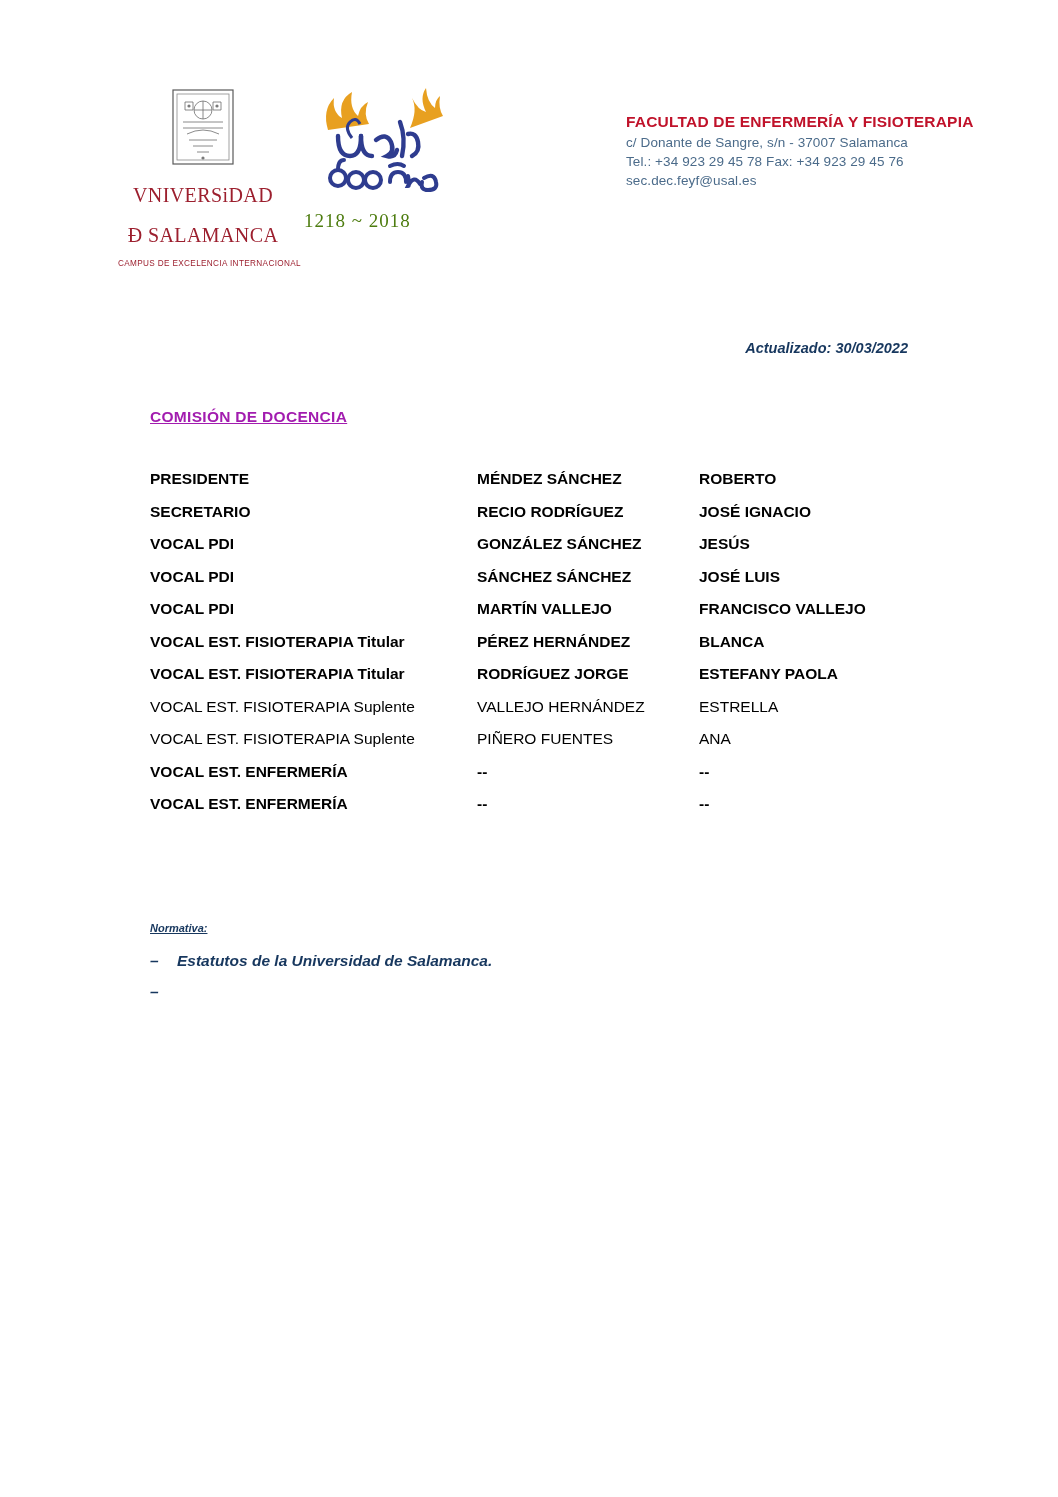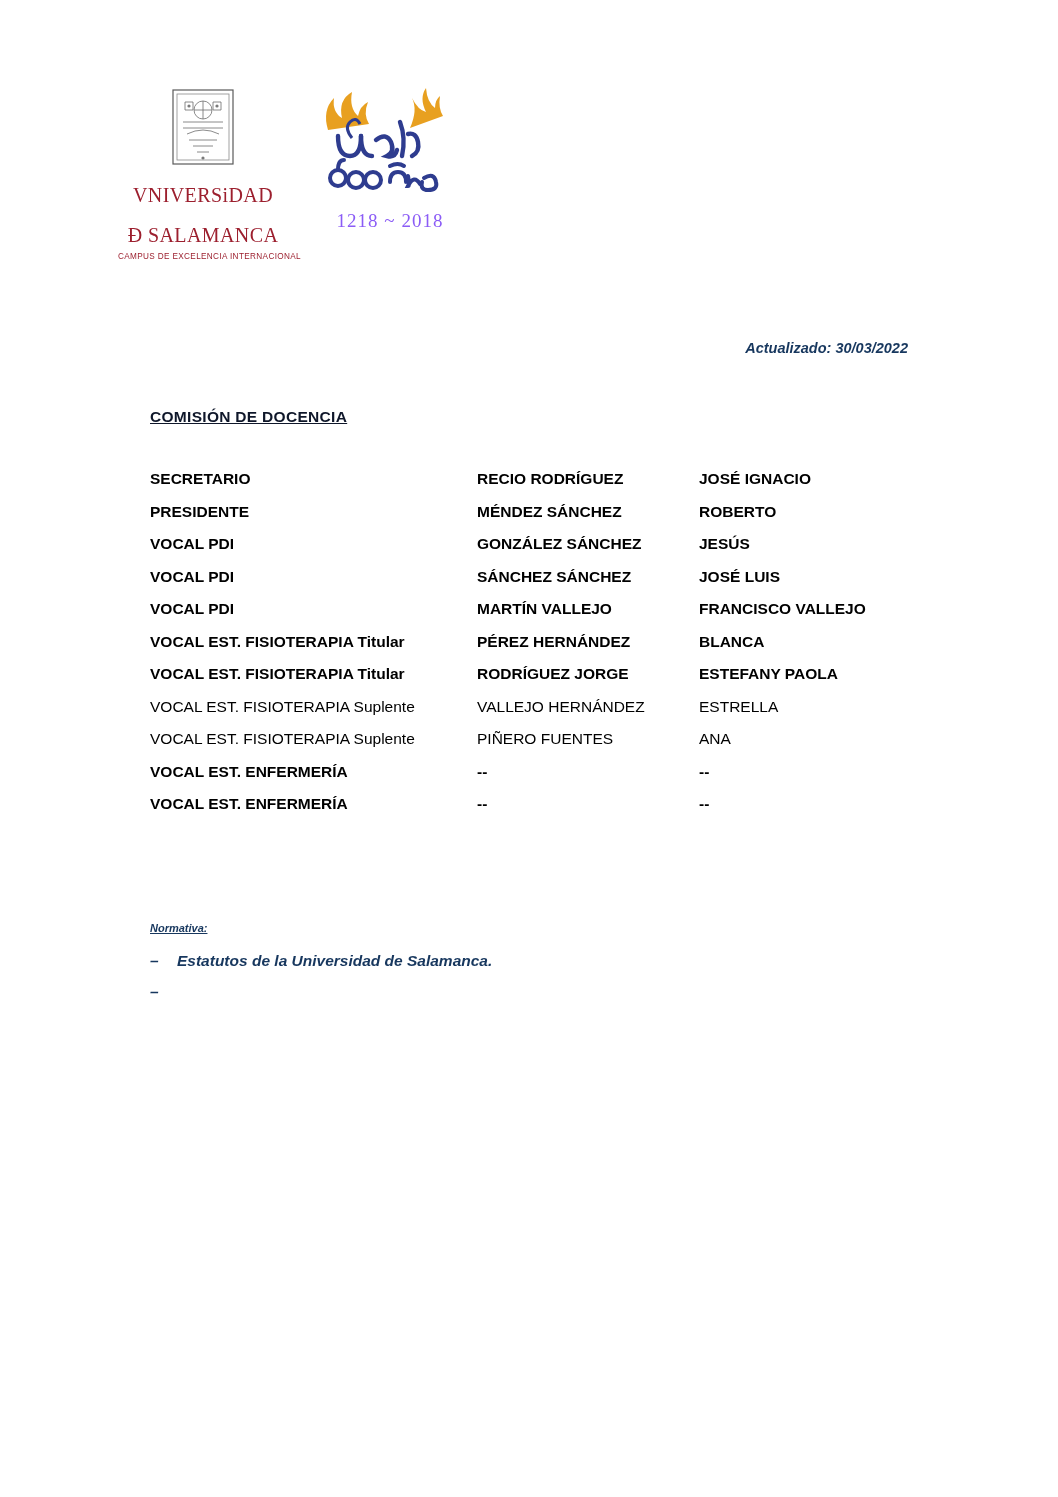--- a/index.html
+++ b/index.html
@@ -47,47 +47,47 @@
     margin-top: 18px;
     font-family: "Liberation Serif", serif;
     font-size: 20px;
     line-height: 1.12;
     letter-spacing: 0.4px;
     color: #9c1f2e;
     font-weight: 400;
     white-space: nowrap;
   }
   .crest-sub {
-    margin-top: 5px;
+    margin-top: 12px;
     font-family: "Liberation Sans", sans-serif;
     font-size: 8.2px;
     letter-spacing: 0.35px;
     color: #9c1f2e;
     white-space: nowrap;
   }
 
   
   .anniv {
     position: absolute;
     left: 300px;
     top: 78px;
     width: 150px;
     height: 160px;
     text-align: center;
   }
   .anniv svg { display: block; }
   .anniv-years {
     position: absolute;
-    left: 15px;
+    left: 4px;
     top: 132px;
     width: 150px;
-    text-align: center;
+    text-align: left;
     font-family: "Liberation Serif", serif;
     font-size: 19px;
-    color: #8b5cf6;
+    color: #4d7c0f;
     letter-spacing: 1px;
   }
 
   
   .faculty {
     position: absolute;
     left: 626px;
     top: 113px;
     width: 400px;
   }
@@ -119,21 +119,21 @@
     color: #17375e;
     white-space: nowrap;
   }
 
   .section-title {
     position: absolute;
     left: 150px;
     top: 408px;
     font-size: 15.5px;
     font-weight: bold;
-    color: #0f172a;
+    color: #a21caf;
     text-decoration: underline;
     letter-spacing: 0.3px;
   }
 
   .table {
     position: absolute;
     left: 150px;
     top: 470px;
     width: 800px;
   }
@@ -259,38 +259,44 @@
           <path d="M38 92 q0 -10 6 -10"></path>
           <path d="M90 104 q0 -10 8 -10 q8 0 8 10"></path>
           <path d="M108 98 q2 10 0 10 q6 -12 12 -2"></path>
           <path d="M90 88 q8 -4 14 0"></path>
           <path d="M124 100 q10 -6 12 4 q2 8 -8 8 q-8 0 -6 -8"></path>
         </g>
       </svg>
       <div class="anniv-years">1218 ~ 2018</div>
     </div>
 
+    <div class="faculty">
+      <div class="faculty-title">FACULTAD DE ENFERMERÍA Y FISIOTERAPIA</div>
+      <div class="faculty-line">c/ Donante de Sangre, s/n -  37007 Salamanca</div>
+      <div class="faculty-line">Tel.: +34 923 29 45 78   Fax: +34 923 29 45 76</div>
+      <div class="faculty-line">sec.dec.feyf@usal.es</div>
+    </div>
   </div>
 
   <div class="updated">Actualizado: 30/03/2022</div>
 
   <div class="section-title">COMISIÓN DE DOCENCIA</div>
 
   <div class="table">
+
+    <div class="row bold">
+      <div class="c-role">PRESIDENTE</div>
+      <div class="c-surname">MÉNDEZ SÁNCHEZ</div>
+      <div class="c-name">ROBERTO</div>
+    </div>
 
     <div class="row bold">
       <div class="c-role">SECRETARIO</div>
       <div class="c-surname">RECIO RODRÍGUEZ</div>
       <div class="c-name">JOSÉ IGNACIO</div>
-    </div>
-
-    <div class="row bold">
-      <div class="c-role">PRESIDENTE</div>
-      <div class="c-surname">MÉNDEZ SÁNCHEZ</div>
-      <div class="c-name">ROBERTO</div>
     </div>
 
     <div class="row bold">
       <div class="c-role">VOCAL PDI</div>
       <div class="c-surname">GONZÁLEZ SÁNCHEZ</div>
       <div class="c-name">JESÚS</div>
     </div>
 
     <div class="row bold">
       <div class="c-role">VOCAL PDI</div>

